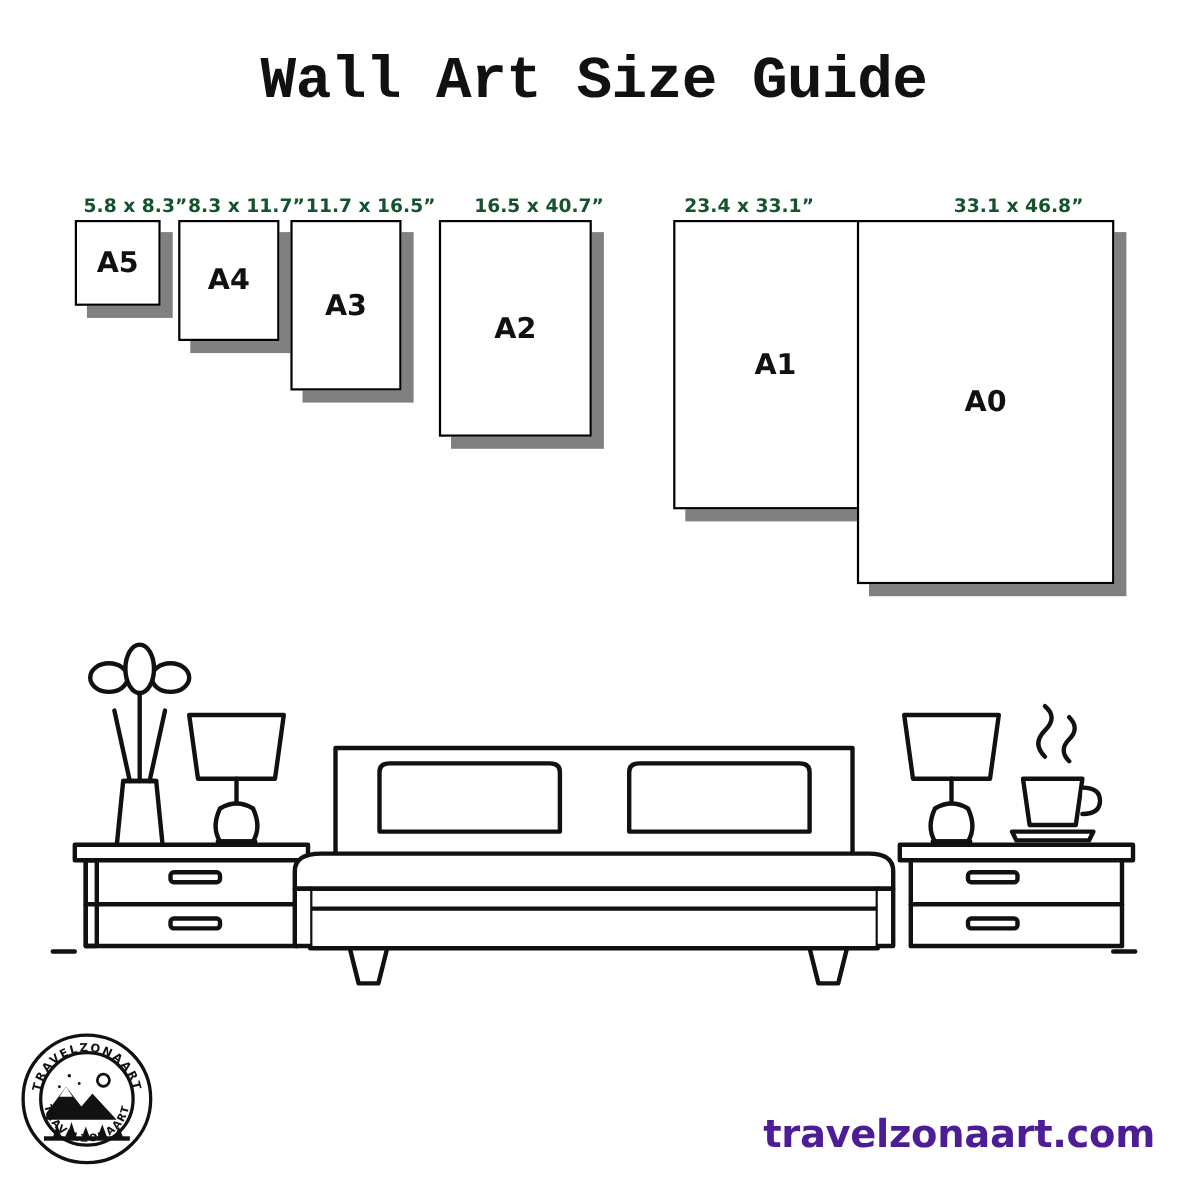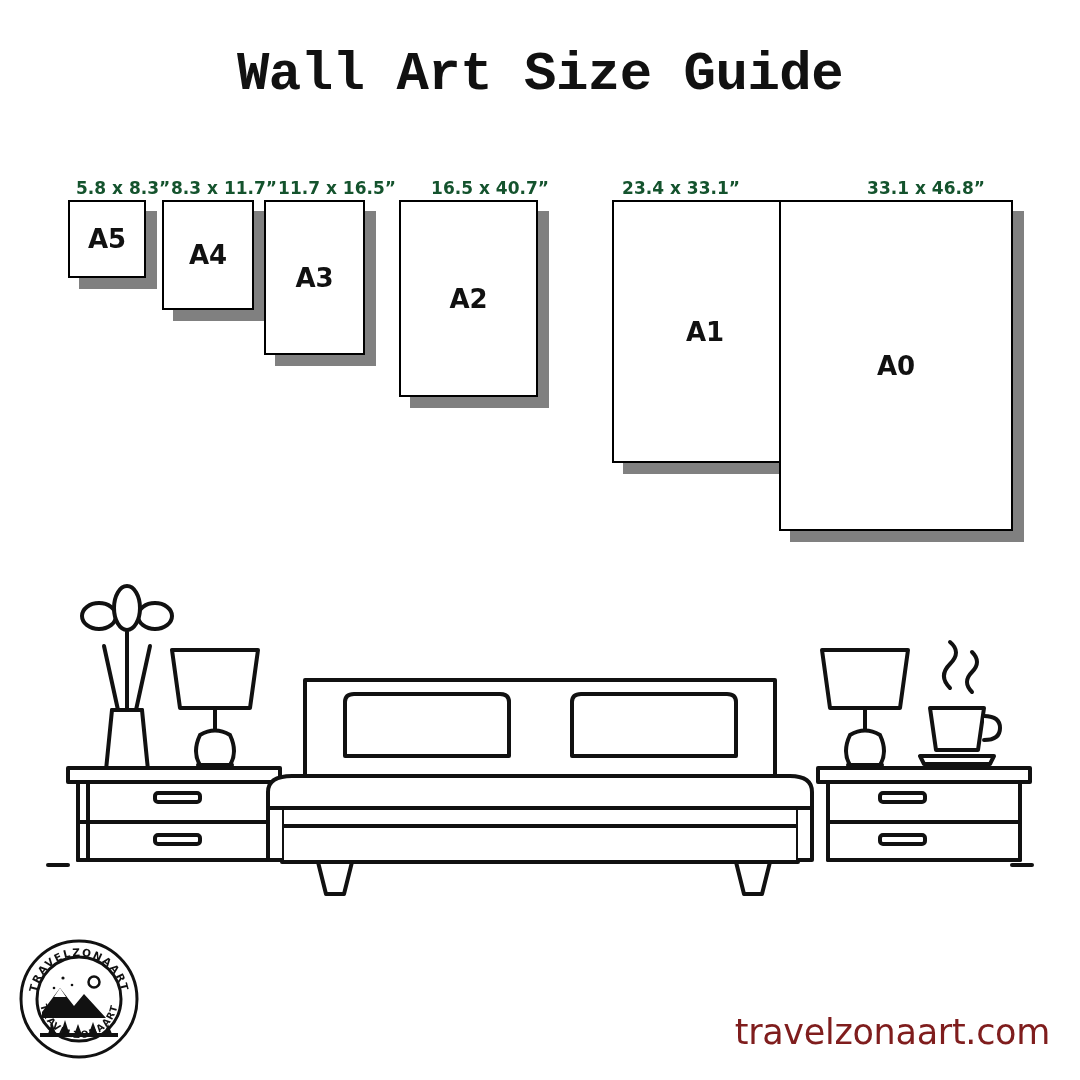--- a/index.html
+++ b/index.html
@@ -95,22 +95,22 @@
     left: 18px;
     top: 938px;
     width: 122px;
     height: 122px;
   }
   #site-url {
     position: absolute;
     right: 30px;
     bottom: 28px;
     font-size: 35px;
-    font-weight: normal;
-    color: #7f1d1d;
+    font-weight: bold;
+    color: #4c1d95;
     letter-spacing: -0.3px;
   }
 </style>
 </head>
 <body>
 
 <div id="title">Wall Art Size Guide</div>
 
 <div id="size-chart">
 

